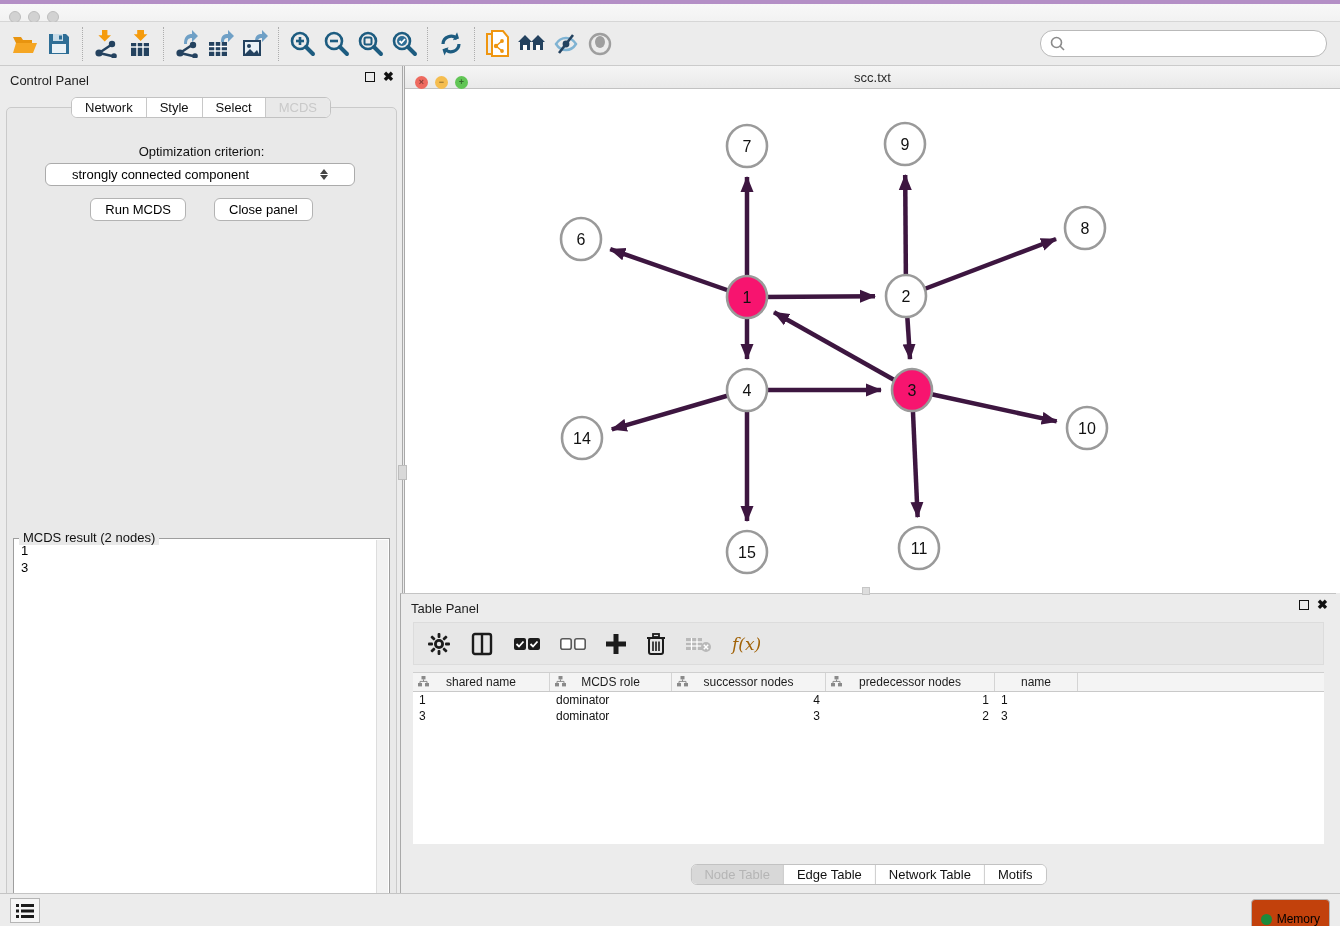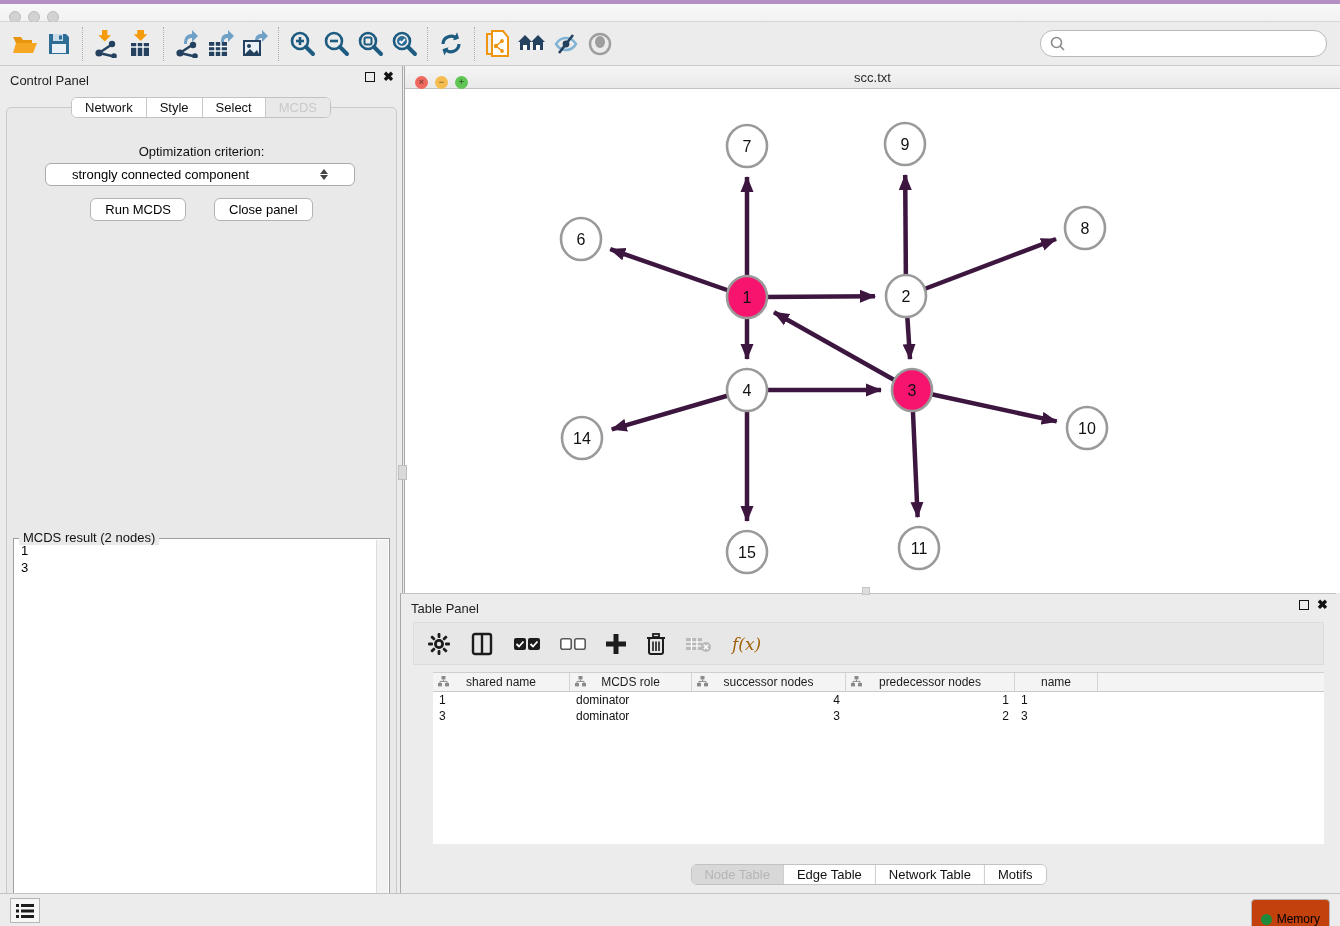--- a/index.html
+++ b/index.html
@@ -94,21 +94,21 @@
   #table-panel { position:absolute; left:400px; top:593px; width:936px; height:300px;
     background:#ececec; border-left:1px solid #a9a9a9; border-top:1px solid #c4c4c4; }
   #tp-toolbar { position:absolute; left:12px; top:28px; right:12px; height:43px;
     background:#e7e7e7; border:1px solid #dcdcdc; display:flex; align-items:center;
     padding-left:14px; gap:20px; }
   .tp-icon { display:flex; align-items:center; justify-content:center;
     height:28px; cursor:pointer; }
   .fx { font-family:"DejaVu Serif", serif; font-style:italic; font-size:17px; color:#a16207; }
 
   #node-table { position:absolute; left:12px; top:78px; right:12px; height:172px;
-    background:#fff; border-top:1px solid #cfcfcf;margin-left:20px; }
+    background:#fff; border-top:1px solid #cfcfcf; }
   .t-header { display:flex; height:19px; background:#f4f4f4;
     border-bottom:1px solid #c9c9c9; }
   .t-hcell { display:flex; align-items:center; justify-content:center; gap:5px;
     font-size:12px; color:#1c1c1c; border-right:1px solid #d4d4d4; position:relative; }
   .t-hcell .sort-ic { position:absolute; left:5px; top:3px; }
   .t-row { display:flex; height:16px; background:#fff; font-size:12px; color:#111; }
   .t-cell { padding:1px 6px; overflow:hidden; white-space:nowrap; }
   .c0{width:137px;} .c1{width:122px;} .c2{width:154px;} .c3{width:169px;} .c4{width:83px;}
   .al-r { text-align:right; }
 

